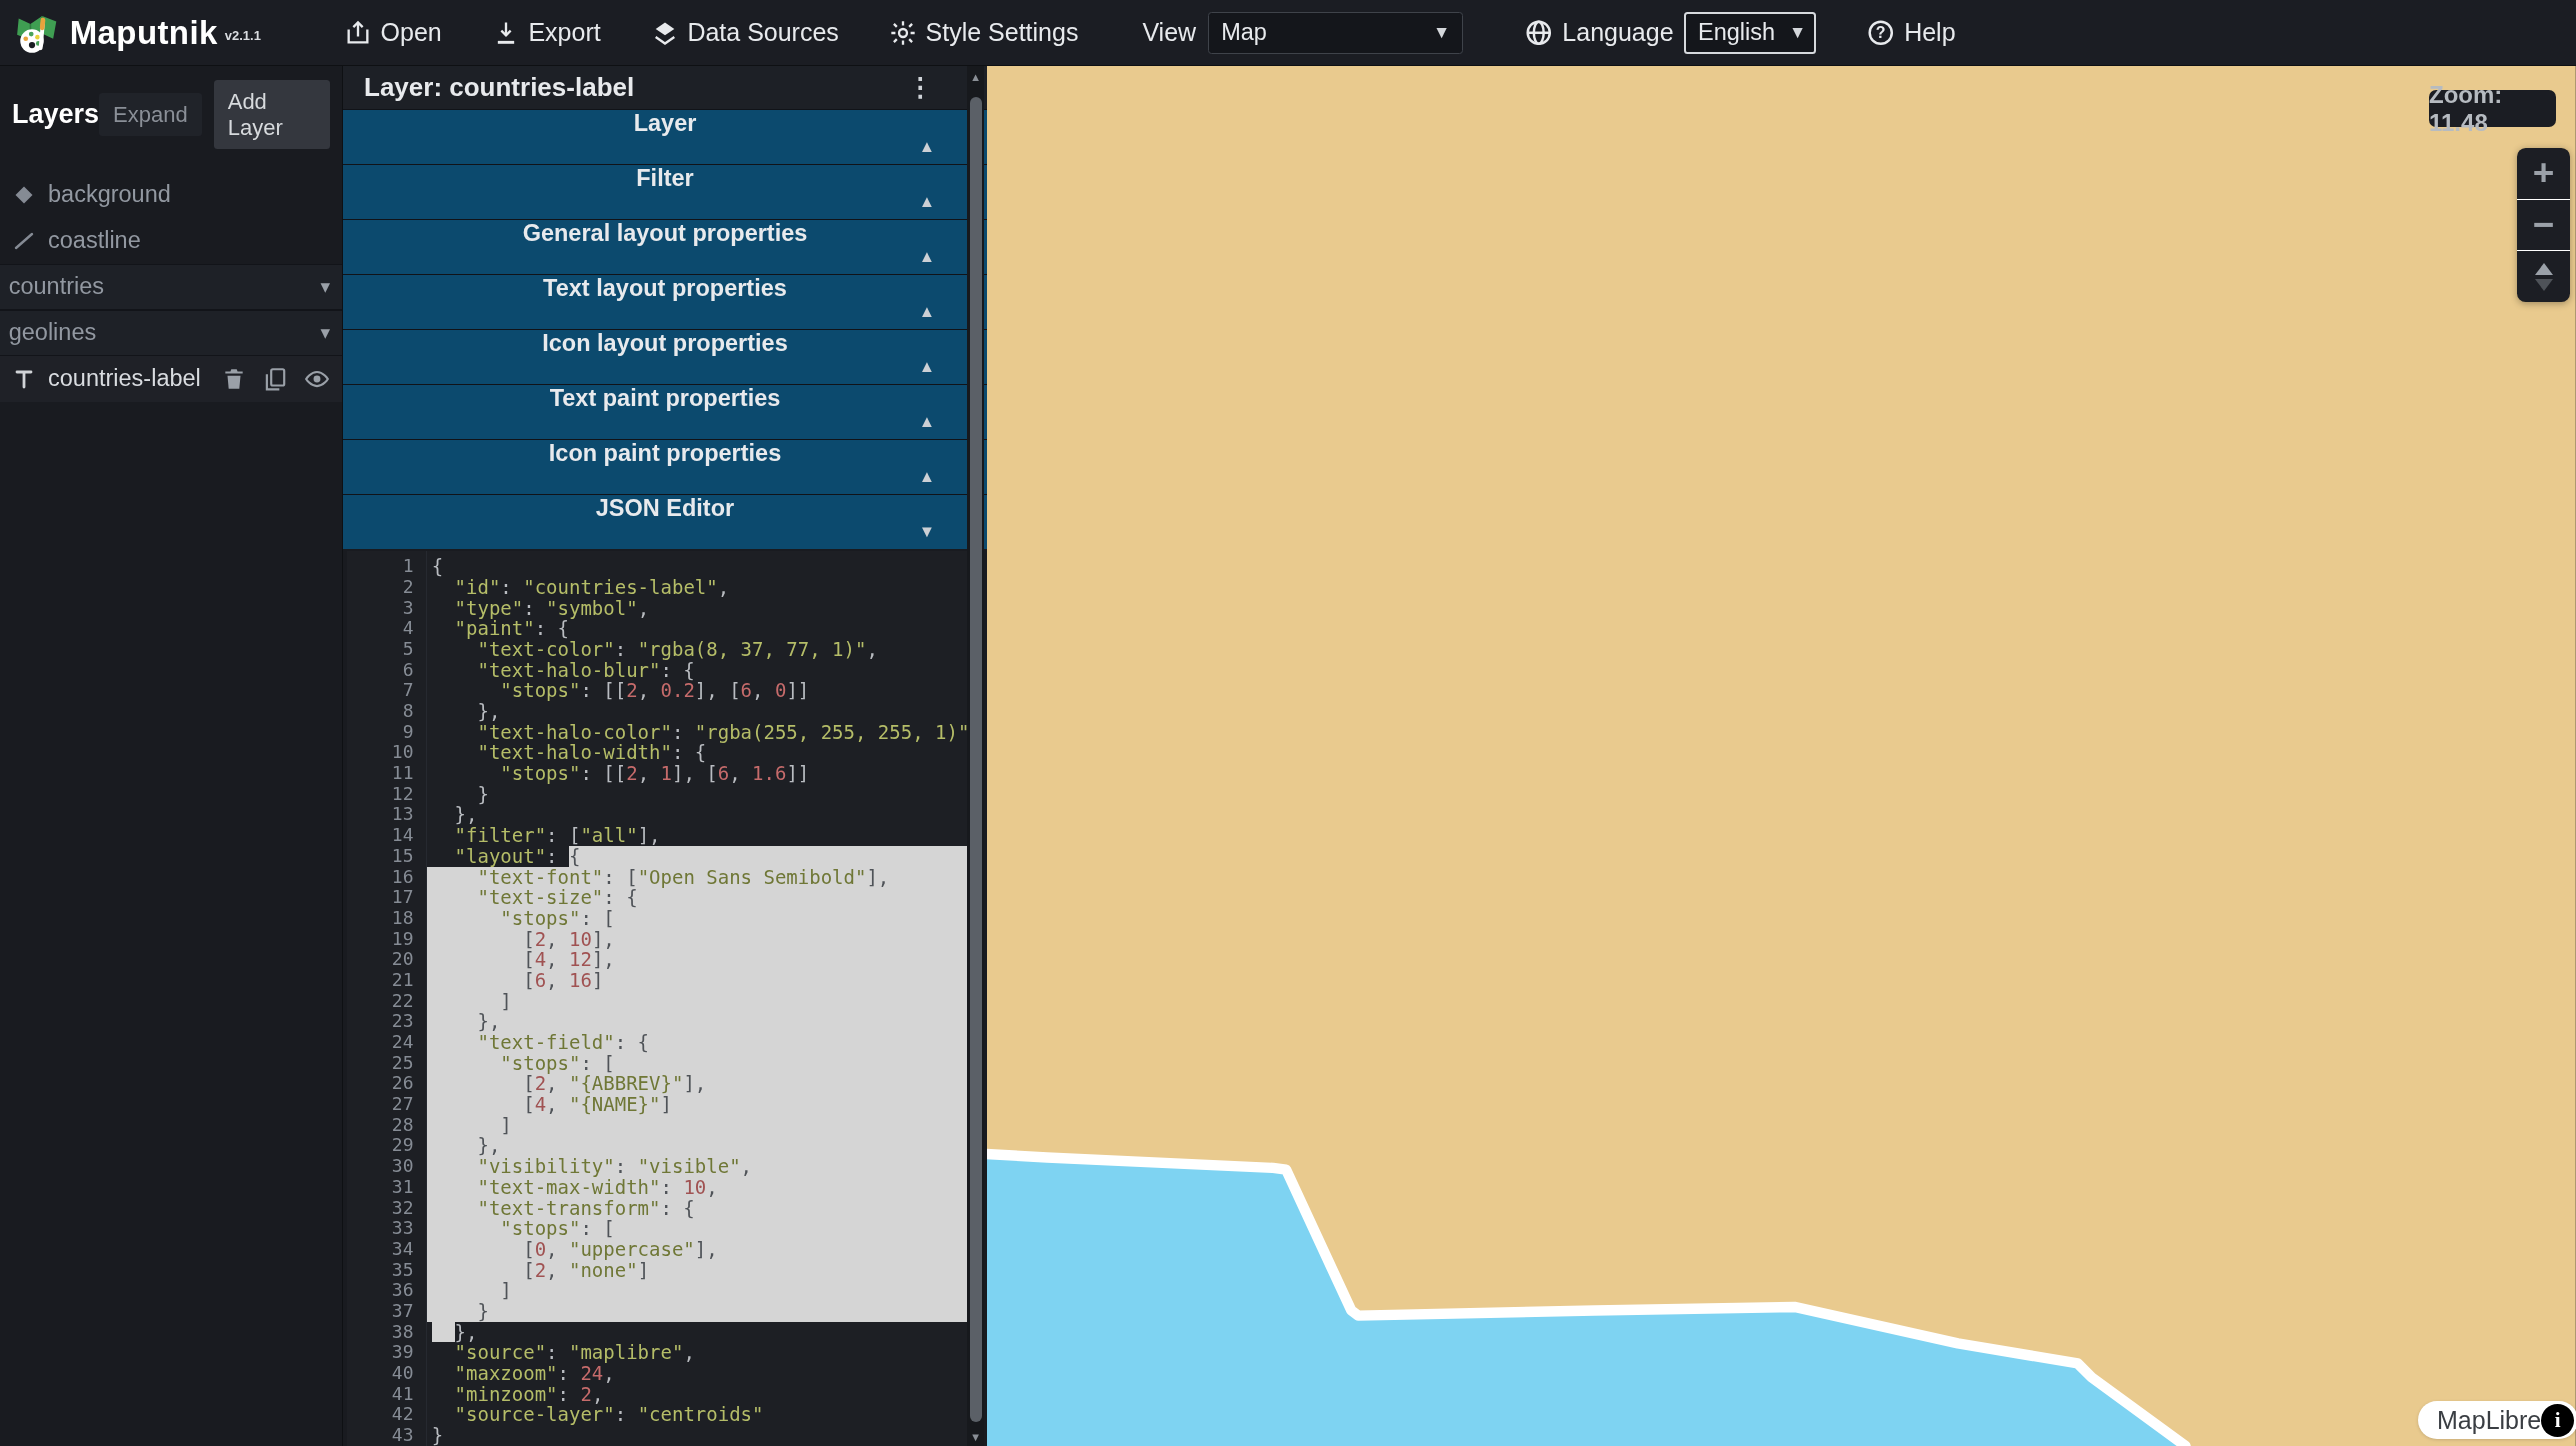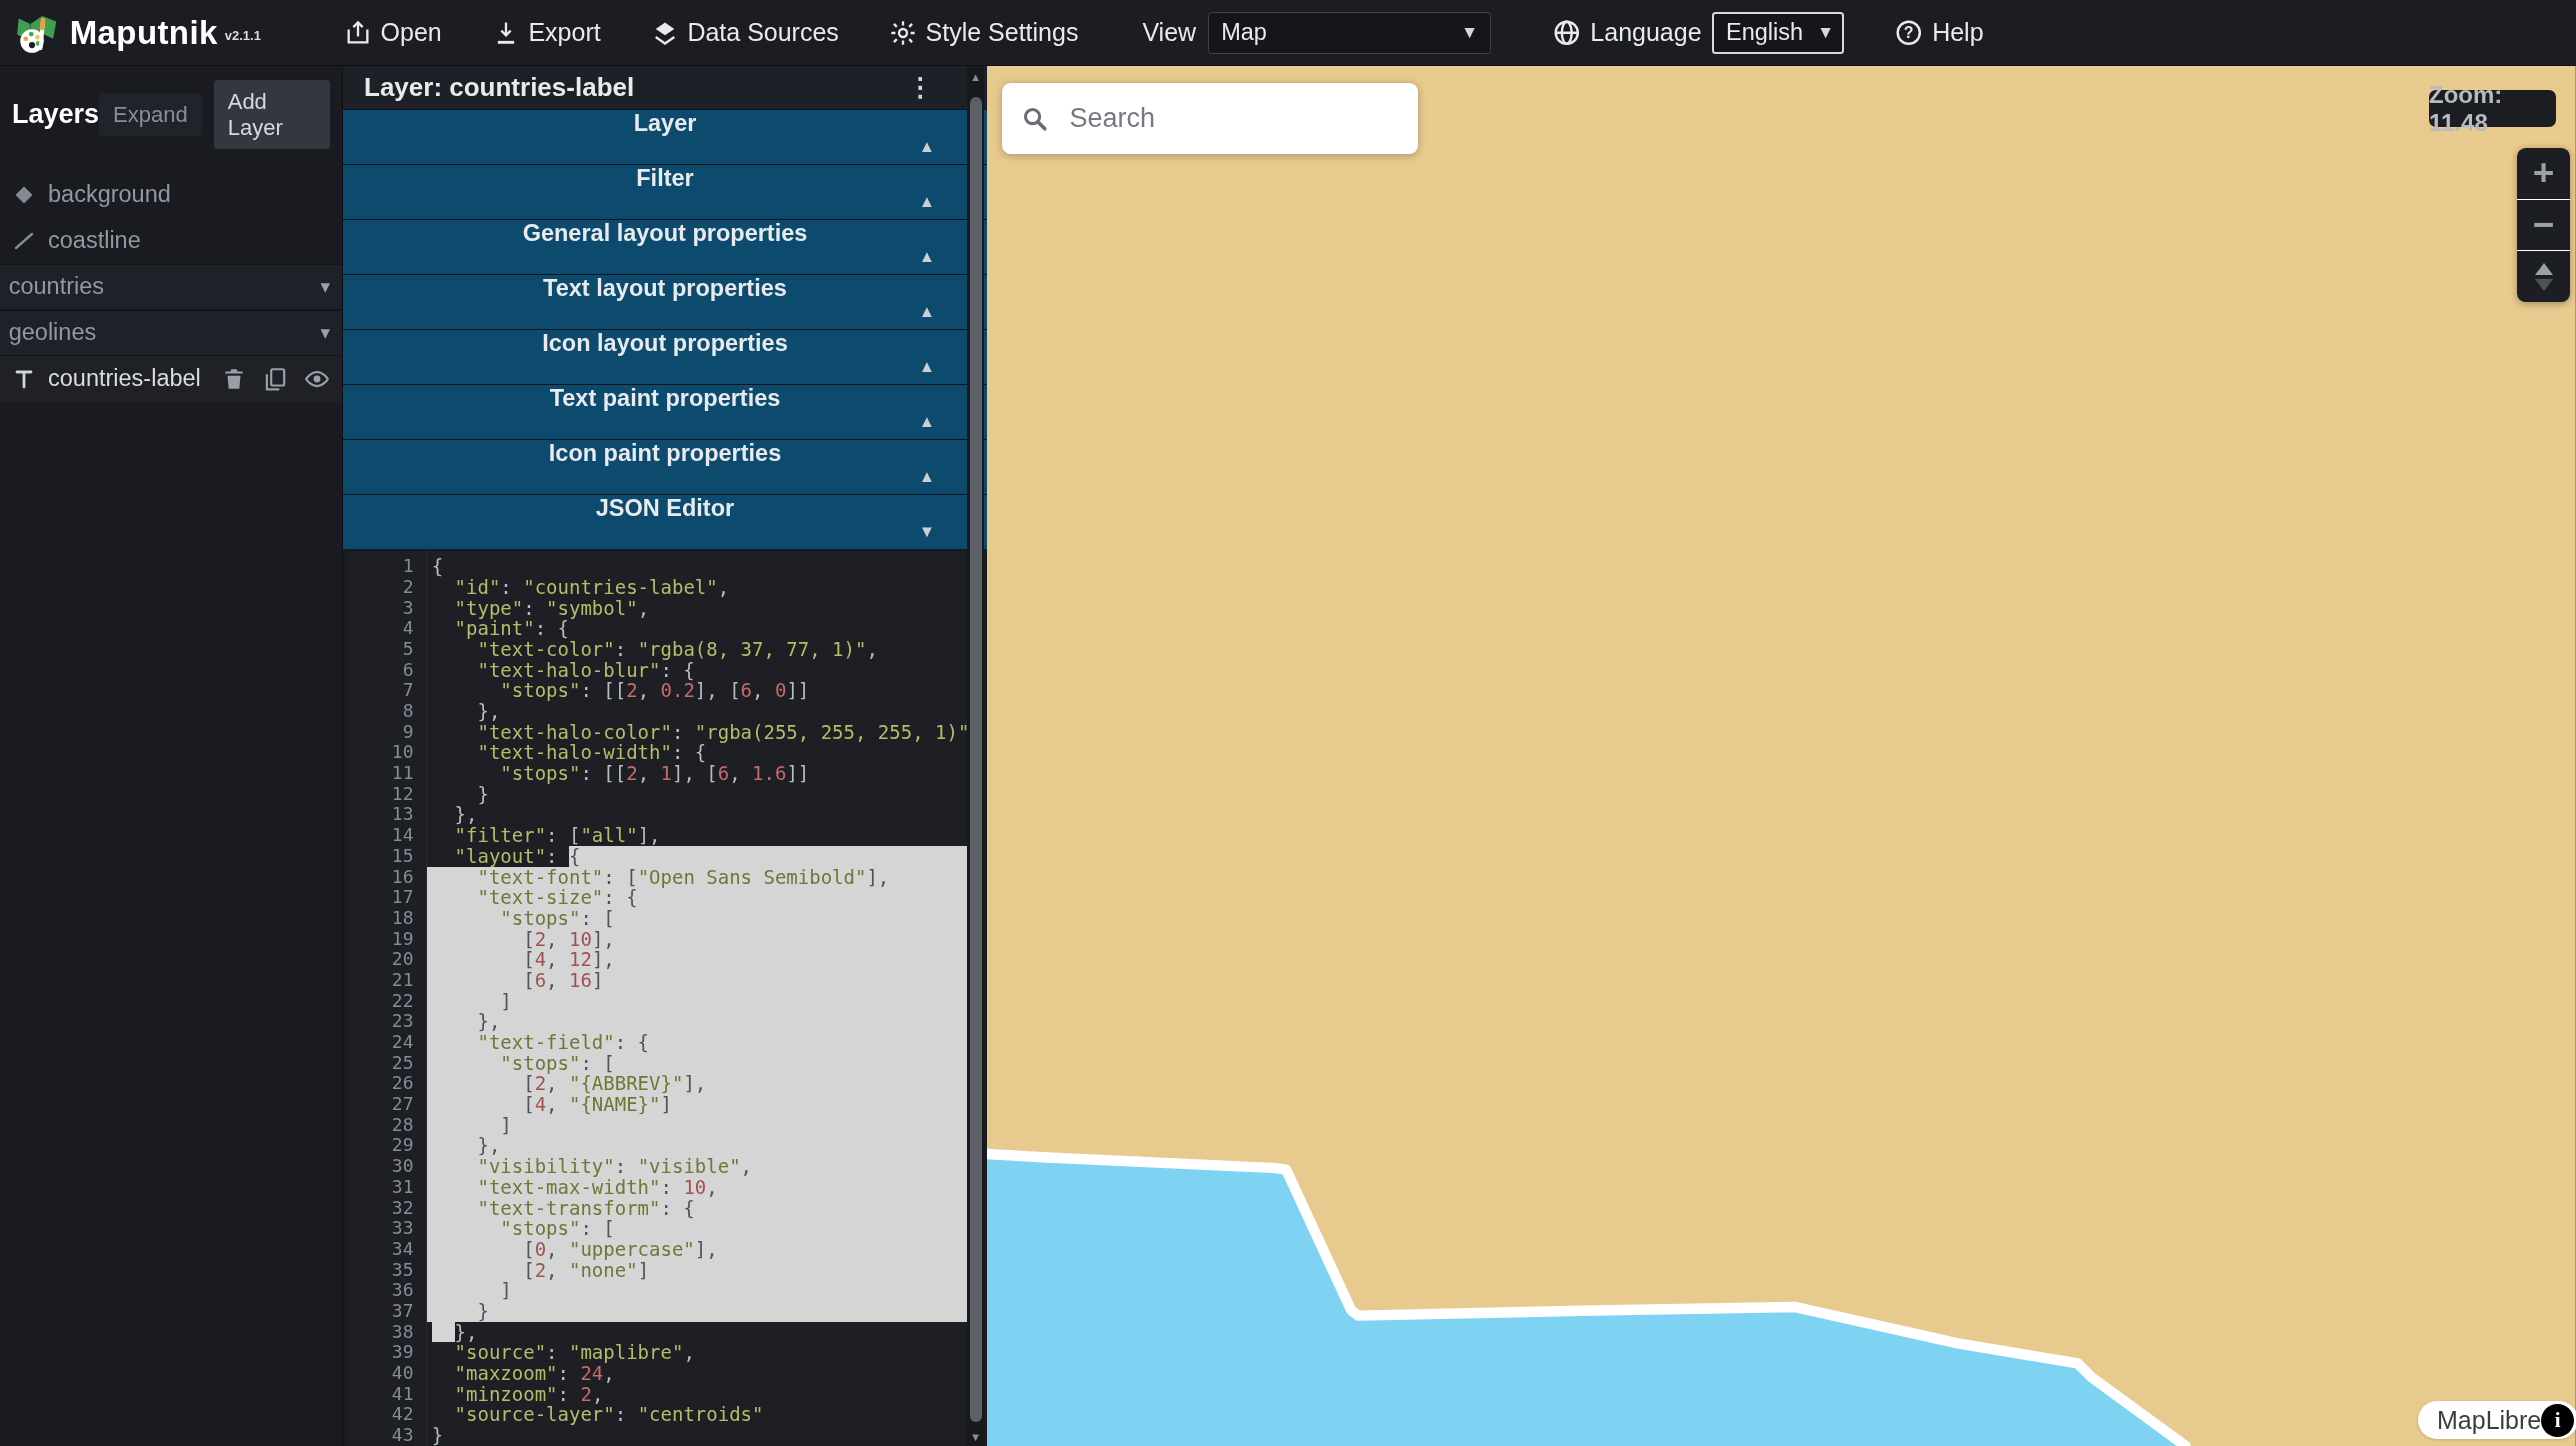--- a/index.html
+++ b/index.html
@@ -15,21 +15,21 @@
   .logo-version{color:#d9dce0;font-size:13px;font-weight:bold;margin-left:7px;margin-top:5px;}
   .menu{display:flex;align-items:center;margin-left:83px;}
   .menu-item{display:flex;align-items:center;color:#e8eaed;font-size:25px;margin-right:50px;cursor:pointer;}
   .menu-item .mi{width:28px;height:28px;margin-right:8.7px;color:#e8eaed;}
   .mi svg{width:100%;height:100%;display:block;}
   .tb-label{color:#e8eaed;font-size:25px;}
   .select{height:42px;background:#14161b;border:0.9px solid #3f434a;border-radius:3.5px;
     display:flex;align-items:center;justify-content:space-between;color:#e8eaed;font-size:23.5px;
     padding:0 12px;cursor:pointer;}
   .select .caret{font-size:17.4px;color:#d4d7db;margin-left:14px;}
-  .select-view{width:283px;margin-left:12px;}
+  .select-view{width:255px;margin-left:12px;}
   .select-language{width:132px;margin-left:10.4px;border:2.6px solid #d6d9dd;background:#14161b;}
   .lang-group,.view-group,.help-group{display:flex;align-items:center;}
   .view-group{margin-left:14px;}
   .lang-group{margin-left:61px;}
   .help-group{margin-left:50px;cursor:pointer;}
   .help-group .mi{margin-right:8.7px;}
 
   
   .sidebar{position:absolute;left:0;top:66px;width:342px;height:1380px;background:#191b20;z-index:20;}
   .sidebar-header{display:flex;align-items:center;padding:14px 12px 12px 12px;}
@@ -408,29 +408,20 @@
   </div>
 </section>
 
 <div class="map" id="map-area">
   <svg class="basemap" width="1590" height="1380" viewBox="0 0 1829 1588">
     <rect id="land-rect" x="0" y="0" width="1829" height="1588" fill="#e9ca8e"></rect>
     <polygon id="water-poly" fill="#7ed3f2" points="0,1252 70,1256 330,1268 345,1270 420,1432 428,1438 700,1432 930,1428 1118,1470 1256,1493 1272,1509 1380,1588 0,1588"></polygon>
     <polyline id="coast-line" fill="none" stroke="#ffffff" stroke-width="12" stroke-linejoin="round" stroke-linecap="round" points="0,1252 70,1256 330,1268 345,1270 420,1432 428,1438 700,1432 930,1428 1118,1470 1256,1493 1272,1509 1380,1588"></polyline>
   </svg>
 
-  <div class="searchbox">
-    <span class="mi">
-      <svg viewBox="0 0 24 24">
-          <circle cx="10.5" cy="10.5" r="5.5" fill="none" stroke="currentColor" stroke-width="2.4"></circle>
-      <path d="M14.8 14.8L20 20" stroke="currentColor" stroke-width="2.8" stroke-linecap="round"></path>
-        </svg>
-    </span>
-    <input type="text" placeholder="Search" style="">
-  </div>
 
   <div class="zoom-badge">Zoom: 11.48</div>
 
   <div class="navctl">
     <div class="navbtn">
         <span id="nav-plus">+</span>
       </div>
     <div class="navbtn">
         <span id="nav-minus">−</span>
       </div>

